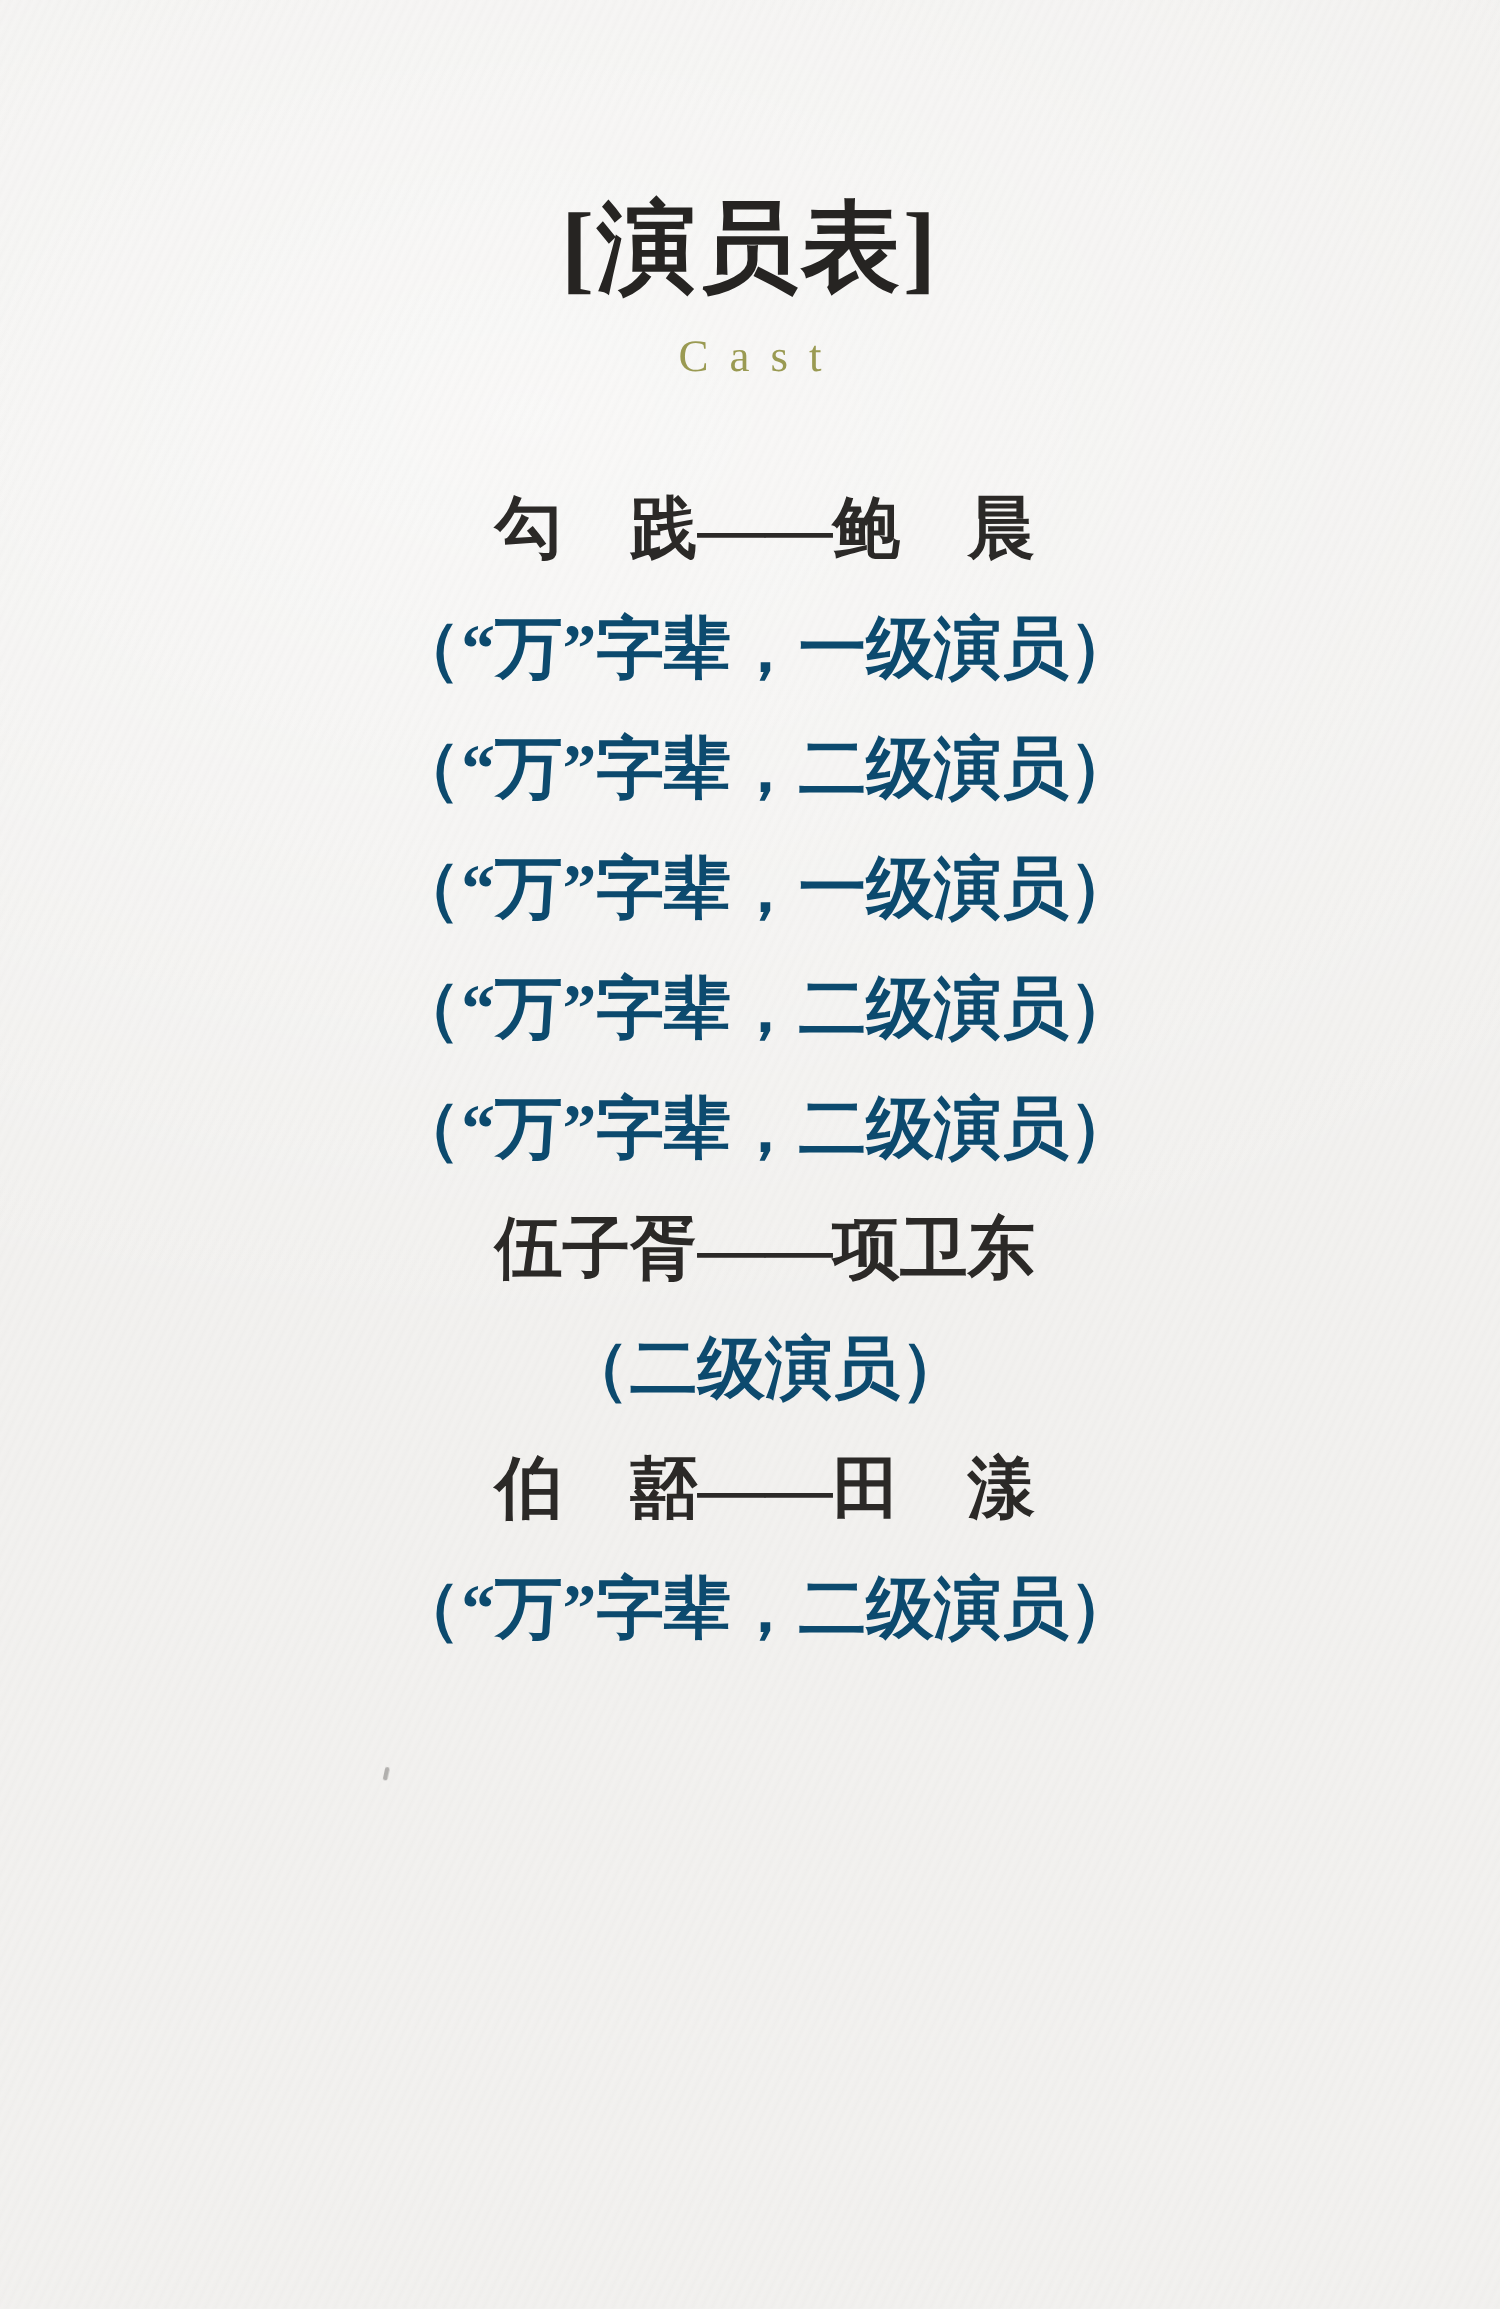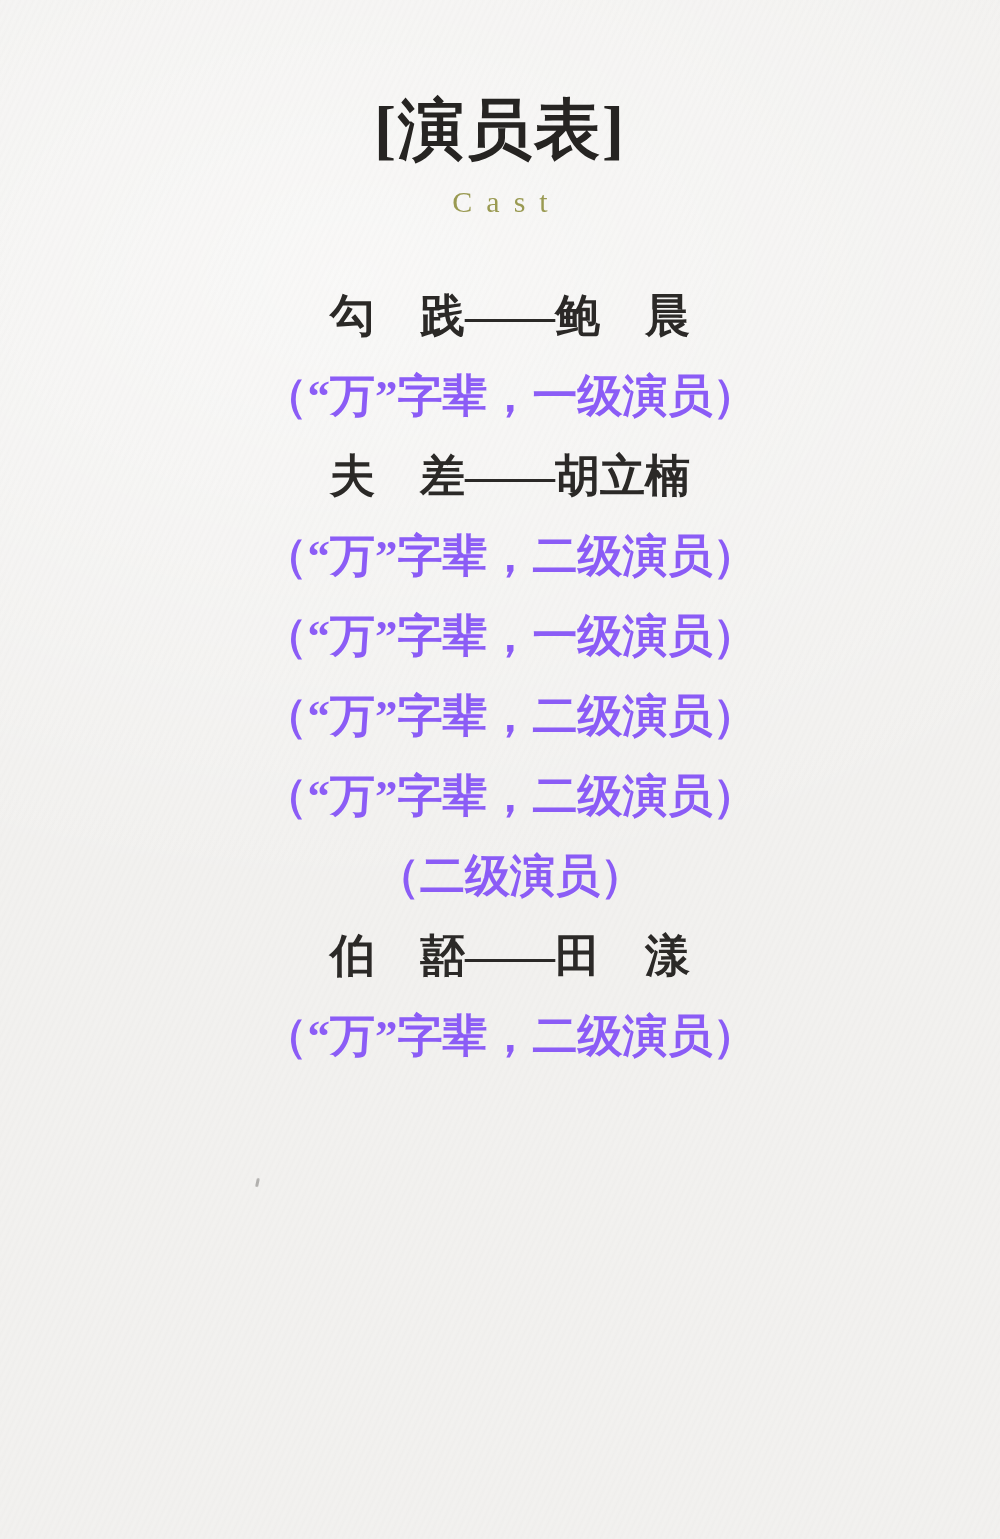--- a/index.html
+++ b/index.html
@@ -15,21 +15,21 @@
       radial-gradient(1400px 900px at 35% 18%, rgba(255,255,255,0.55), rgba(255,255,255,0) 70%),
       #f2f1ef;
     font-family: "Liberation Serif", "DejaVu Serif", serif;
     color: #2927245;
   }
   .page {
     width: 1000px;
     height: 1539px;
     position: relative;
     box-sizing: border-box;
-    padding-top: 84px;
+    padding-top: 120px;
     text-align: center;
   }
   .title {
     font-size: 66px;
     line-height: 92px;
     font-weight: 700;
     color: #262422;
     letter-spacing: 2px;
   }
   .subtitle {
@@ -47,21 +47,21 @@
   .entry-line,
   .entry-note {
     font-size: 45px;
     line-height: 80px;
     font-weight: 700;
     color: #2b2927;
     white-space: nowrap;
     margin-left: 20px;
   }
   .entry-note {
-    color: #8b5cf6;
+    color: #0c4a6e;
   }
   .speck {
     position: absolute;
     left: 256px;
     top: 1178px;
     width: 3px;
     height: 9px;
     border-radius: 2px;
     background: rgba(60,58,55,0.35);
     transform: rotate(12deg);
@@ -78,37 +78,37 @@
   <div class="subtitle" style="color: rgb(154, 154, 82);">Cast</div>
 
   <div class="cast-list">
 
     <div class="cast-entry">
       <div class="entry-line">勾　践——鲍　晨</div>
       <div class="entry-note">（“万”字辈，一级演员）</div>
     </div>
 
     <div class="cast-entry">
-      <div class="entry-line">夫　差——胡立楠</div>
       <div class="entry-note">（“万”字辈，二级演员）</div>
     </div>
 
     <div class="cast-entry">
       <div class="entry-note">（“万”字辈，一级演员）</div>
     </div>
 
     <div class="cast-entry">
       <div class="entry-note">（“万”字辈，二级演员）</div>
     </div>
 
     <div class="cast-entry">
       <div class="entry-note">（“万”字辈，二级演员）</div>
     </div>
 
     <div class="cast-entry">
+      <div class="entry-line">伍子胥——项卫东</div>
       <div class="entry-note">（二级演员）</div>
     </div>
 
     <div class="cast-entry">
       <div class="entry-line">伯　嚭——田　漾</div>
       <div class="entry-note">（“万”字辈，二级演员）</div>
     </div>
 
   </div>
 

